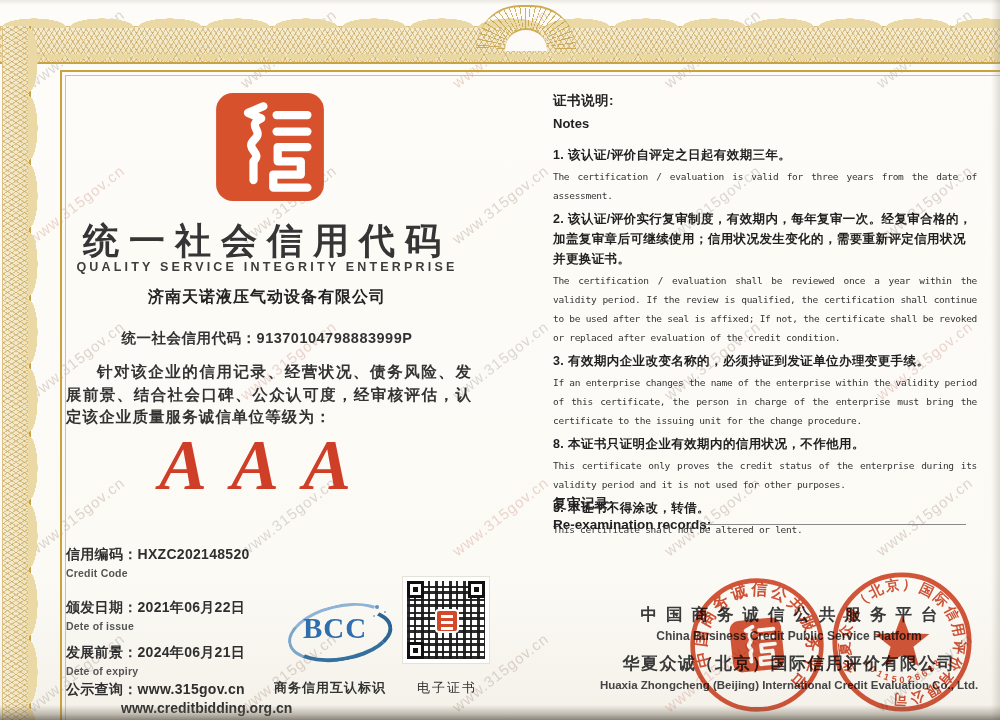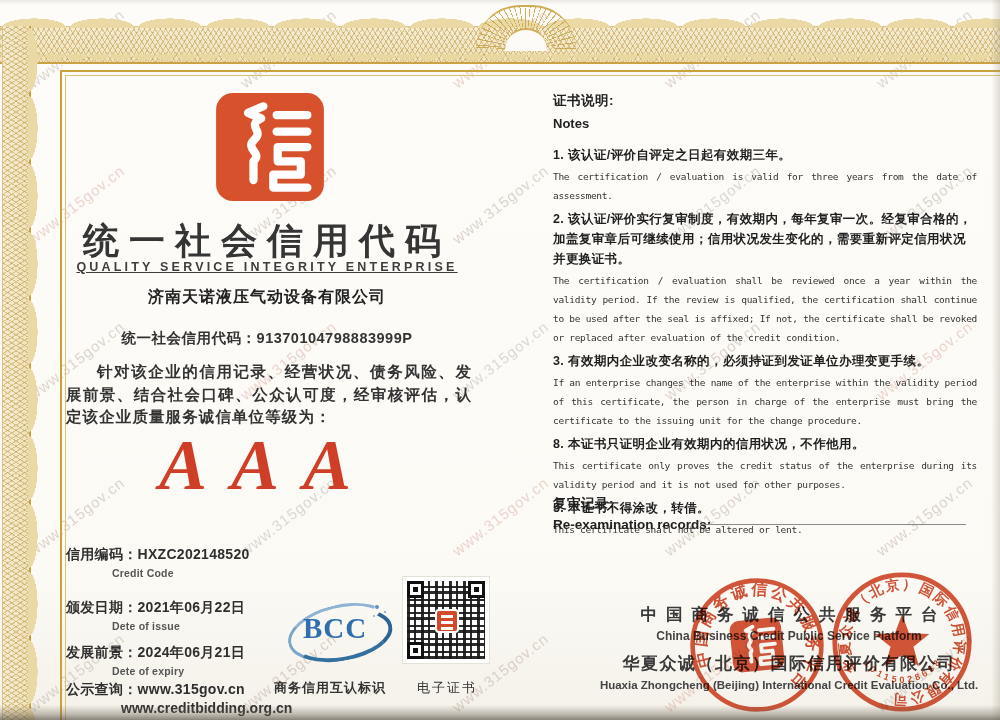--- a/index.html
+++ b/index.html
@@ -59,33 +59,33 @@
 
   
   .content { position:absolute; inset:0; z-index:4; color:#2d2d2d; }
   .abs { position:absolute; }
 
   .logo { left:214px; top:92px; width:112px; height:110px; }
 
   .title { left:62px; top:217px; width:410px; text-align:center; font-size:36px;
            font-weight:900; letter-spacing:10px; margin-right:-10px; color:#353535; }
   .subtitle { left:62px; top:260px; width:410px; text-align:center; font-size:12.5px;
-              font-weight:700; letter-spacing:3.2px; color:#3d3d3d;text-decoration:underline; }
+              font-weight:700; letter-spacing:3.2px; color:#3d3d3d; }
   .company { left:62px; top:287px; width:410px; text-align:center; font-size:16px;
              font-weight:800; letter-spacing:1px; color:#222; }
   .uscc { left:62px; top:329px; width:410px; text-align:center; font-size:14.5px;
           font-weight:700; letter-spacing:.5px; color:#333; }
   .para { left:66px; top:361px; width:406px; font-size:15.5px; line-height:22.5px;
           font-weight:600; letter-spacing:1.1px; text-align:justify; text-indent:2em; color:#333; }
   .grade { left:62px; top:424px; width:410px; text-align:center;
            font-family:"Liberation Serif", serif; font-size:72px; font-weight:700;
            color:#cf3f28; letter-spacing:24px; margin-right:-24px;font-style:italic; }
 
   .frow { left:66px; font-size:14px; font-weight:700; color:#2f2f2f; letter-spacing:.3px; }
-  .fsub { font-size:10.5px; font-weight:600; color:#555; margin-top:3px; letter-spacing:.2px;margin-left:46px; }
+  .fsub { font-size:10.5px; font-weight:600; color:#555; margin-top:3px; letter-spacing:.2px; }
   .r-credit { top:546px; } .r-issue { top:599px; } .r-expiry { top:644px; } .r-query { top:681px; }
   .query2 { left:121px; top:700px; font-size:14px; font-weight:700; color:#2f2f2f; }
 
   
   .bcc { left:287px; top:597px; width:108px; height:72px; }
   .bcc i { position:absolute; border-radius:50%; border:3px solid transparent; }
   .bcc .a1 { left:0; top:8px; width:104px; height:54px; border-top-color:#8fb3d4;
              border-left-color:#7aa6cc; transform:rotate(-14deg); }
   .bcc .a2 { left:2px; top:12px; width:104px; height:52px; border-width:4px;
              border-bottom-color:#34709f; border-right-color:#2d6494; transform:rotate(-10deg); }

